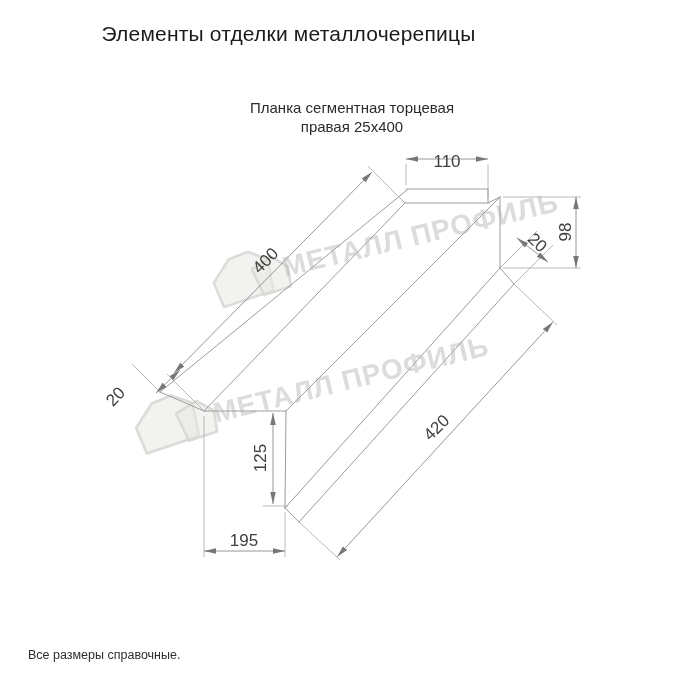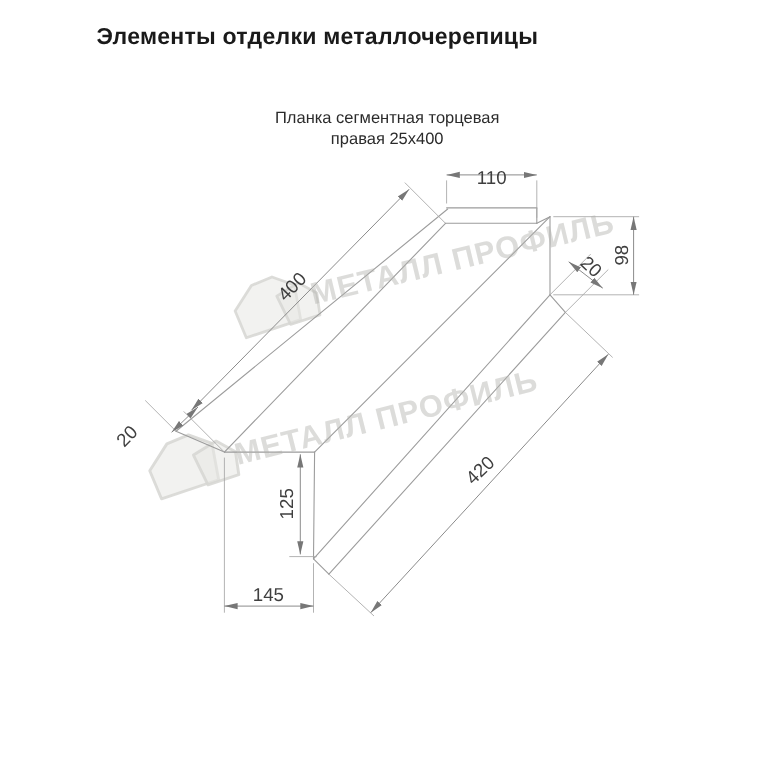--- a/index.html
+++ b/index.html
@@ -2,21 +2,21 @@
 <html><head>
 <meta charset="utf-8">
 <style>
   html,body{margin:0;padding:0;}
   body{
     width:700px;height:700px;position:relative;background:#ffffff;
     font-family:"Liberation Sans", sans-serif;overflow:hidden;
   }
   .page-title{
     position:absolute;left:0;top:22px;width:577px;text-align:center;
-    font-size:21px;font-weight:bold;color:#1a1a1a;letter-spacing:0.2px;
+    font-size:21px;font-weight:normal;color:#1a1a1a;letter-spacing:0.2px;
   }
   .subtitle{
     position:absolute;left:0;top:98px;width:704px;text-align:center;
     font-size:15px;color:#2b2b2b;line-height:19px;
   }
   .drawing-svg{position:absolute;left:0;top:0;}
   .dim-label{
     position:absolute;font-size:17px;color:#3f3f3f;white-space:nowrap;
     transform:translate(-50%,-50%);
   }
@@ -113,16 +113,17 @@
 <span class="wm-text" style="left:283px;top:252px;transform:rotate(-13.5deg);">МЕТАЛЛ ПРОФИЛЬ</span>
 <span class="wm-text" style="left:214px;top:398px;transform:rotate(-14deg);">МЕТАЛЛ ПРОФИЛЬ</span>
 
 <span class="dim-label" style="left:447px;top:162px;">110</span>
 <span class="dim-label" style="left:266px;top:261px;transform:translate(-50%,-50%) rotate(-45deg);">400</span>
 <span class="dim-label" style="left:566px;top:232px;transform:translate(-50%,-50%) rotate(-90deg);">98</span>
 <span class="dim-label" style="left:537px;top:243px;transform:translate(-50%,-50%) rotate(43deg);">20</span>
 <span class="dim-label" style="left:116px;top:397px;transform:translate(-50%,-50%) rotate(-46deg);">20</span>
 <span class="dim-label" style="left:437px;top:428px;transform:translate(-50%,-50%) rotate(-44deg);">420</span>
 <span class="dim-label" style="left:261px;top:458px;transform:translate(-50%,-50%) rotate(-90deg);">125</span>
-<span class="dim-label" style="left:244px;top:541px;">145</span>
+<span class="dim-label" style="left:244px;top:541px;">195</span>
 
 <div class="footer">
+  <div>Все размеры справочные.</div>
 </div>
 
 </body></html>

